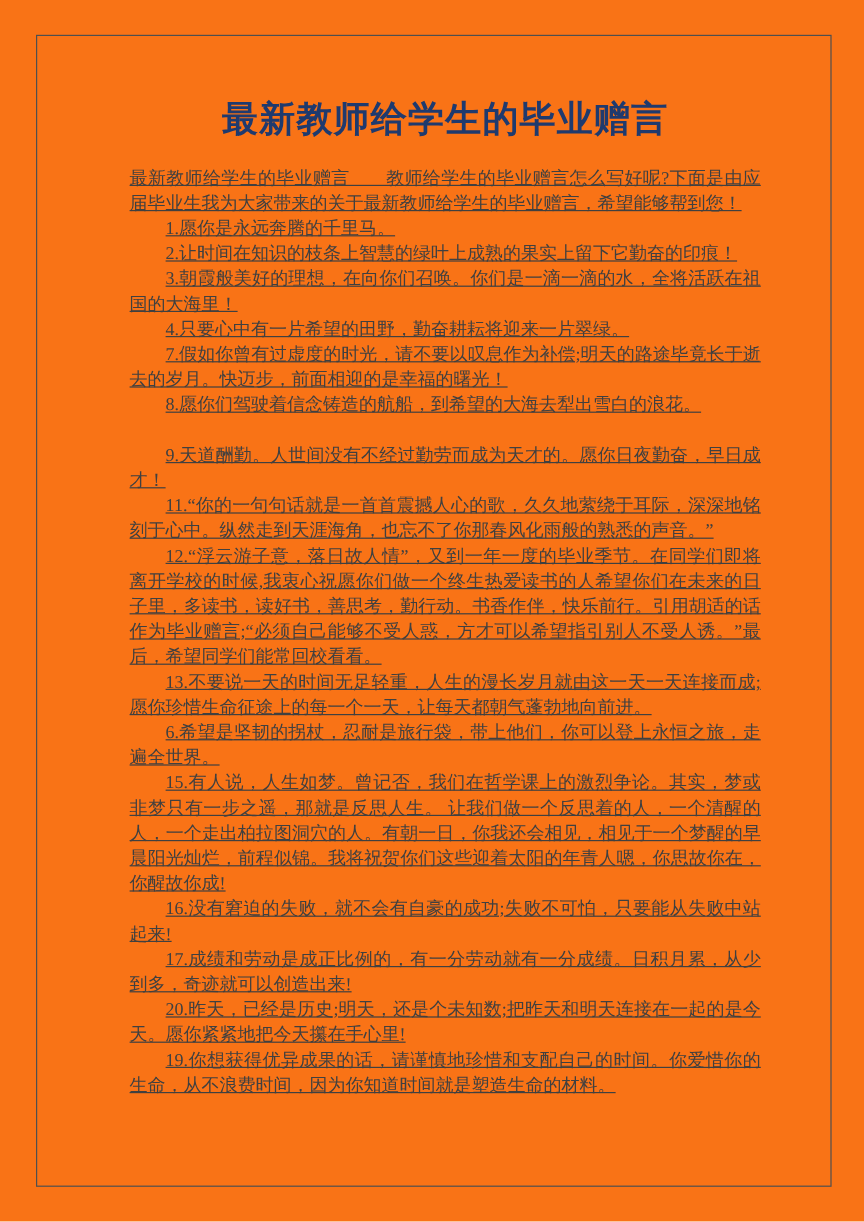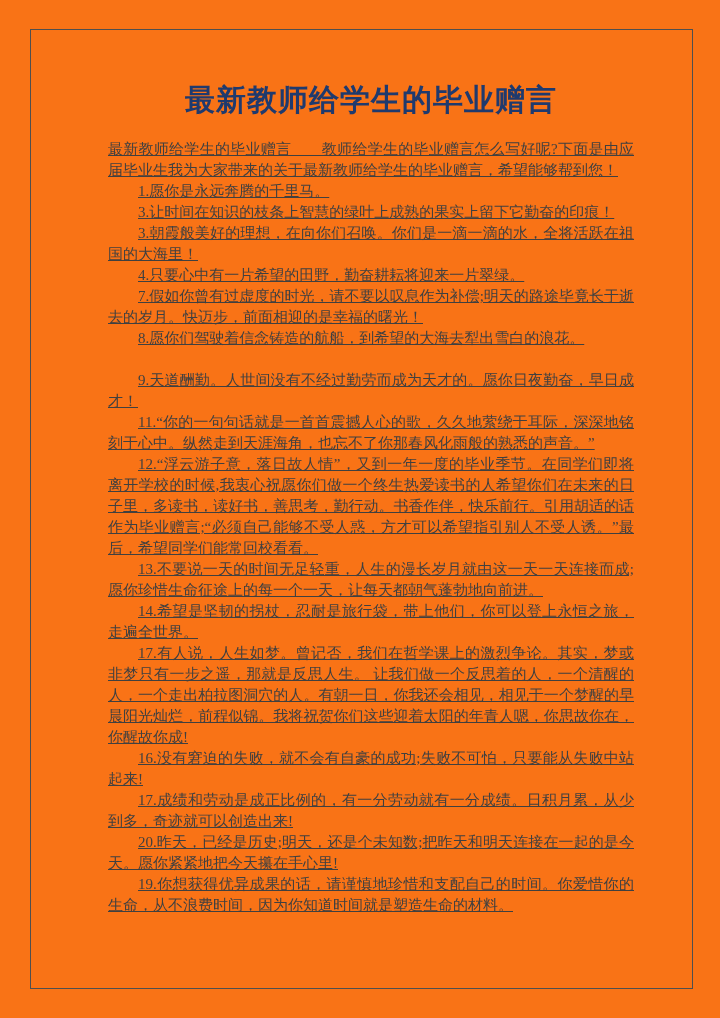--- a/index.html
+++ b/index.html
@@ -62,31 +62,31 @@
 </head>
 <body>
 
 <div class="page">
   <div class="page-border"></div>
   <div class="content">
     <h1 class="doc-title">最新教师给学生的毕业赠言</h1>
     <div class="doc-body">
       <p class="intro">最新教师给学生的毕业赠言　　教师给学生的毕业赠言怎么写好呢?下面是由应届毕业生我为大家带来的关于最新教师给学生的毕业赠言，希望能够帮到您！</p>
       <p class="item">1.愿你是永远奔腾的千里马。</p>
-      <p class="item">3.让时间在知识的枝条上智慧的绿叶上成熟的果实上留下它勤奋的印痕！</p>
+      <p class="item">2.让时间在知识的枝条上智慧的绿叶上成熟的果实上留下它勤奋的印痕！</p>
       <p class="item">3.朝霞般美好的理想，在向你们召唤。你们是一滴一滴的水，全将活跃在祖国的大海里！</p>
       <p class="item">4.只要心中有一片希望的田野，勤奋耕耘将迎来一片翠绿。</p>
       <p class="item">7.假如你曾有过虚度的时光，请不要以叹息作为补偿;明天的路途毕竟长于逝去的岁月。快迈步，前面相迎的是幸福的曙光！</p>
       <p class="item">8.愿你们驾驶着信念铸造的航船，到希望的大海去犁出雪白的浪花。</p>
       <div class="blank-line"></div>
       <p class="item">9.天道酬勤。人世间没有不经过勤劳而成为天才的。愿你日夜勤奋，早日成才！</p>
       <p class="item">11.“你的一句句话就是一首首震撼人心的歌，久久地萦绕于耳际，深深地铭刻于心中。纵然走到天涯海角，也忘不了你那春风化雨般的熟悉的声音。”</p>
       <p class="item">12.“浮云游子意，落日故人情”，又到一年一度的毕业季节。在同学们即将离开学校的时候,我衷心祝愿你们做一个终生热爱读书的人希望你们在未来的日子里，多读书，读好书，善思考，勤行动。书香作伴，快乐前行。引用胡适的话作为毕业赠言;“必须自己能够不受人惑，方才可以希望指引别人不受人诱。”最后，希望同学们能常回校看看。</p>
       <p class="item">13.不要说一天的时间无足轻重，人生的漫长岁月就由这一天一天连接而成;愿你珍惜生命征途上的每一个一天，让每天都朝气蓬勃地向前进。</p>
-      <p class="item">14.希望是坚韧的拐杖，忍耐是旅行袋，带上他们，你可以登上永恒之旅，走遍全世界。</p>
-      <p class="item">17.有人说，人生如梦。曾记否，我们在哲学课上的激烈争论。其实，梦或非梦只有一步之遥，那就是反思人生。 让我们做一个反思着的人，一个清醒的人，一个走出柏拉图洞穴的人。有朝一日，你我还会相见，相见于一个梦醒的早晨阳光灿烂，前程似锦。我将祝贺你们这些迎着太阳的年青人嗯，你思故你在，你醒故你成!</p>
+      <p class="item">6.希望是坚韧的拐杖，忍耐是旅行袋，带上他们，你可以登上永恒之旅，走遍全世界。</p>
+      <p class="item">15.有人说，人生如梦。曾记否，我们在哲学课上的激烈争论。其实，梦或非梦只有一步之遥，那就是反思人生。 让我们做一个反思着的人，一个清醒的人，一个走出柏拉图洞穴的人。有朝一日，你我还会相见，相见于一个梦醒的早晨阳光灿烂，前程似锦。我将祝贺你们这些迎着太阳的年青人嗯，你思故你在，你醒故你成!</p>
       <p class="item">16.没有窘迫的失败，就不会有自豪的成功;失败不可怕，只要能从失败中站起来!</p>
       <p class="item">17.成绩和劳动是成正比例的，有一分劳动就有一分成绩。日积月累，从少到多，奇迹就可以创造出来!</p>
       <p class="item">20.昨天，已经是历史;明天，还是个未知数;把昨天和明天连接在一起的是今天。愿你紧紧地把今天攥在手心里!</p>
       <p class="item">19.你想获得优异成果的话，请谨慎地珍惜和支配自己的时间。你爱惜你的生命，从不浪费时间，因为你知道时间就是塑造生命的材料。</p>
     </div>
   </div>
 </div>
 
 </body></html>

